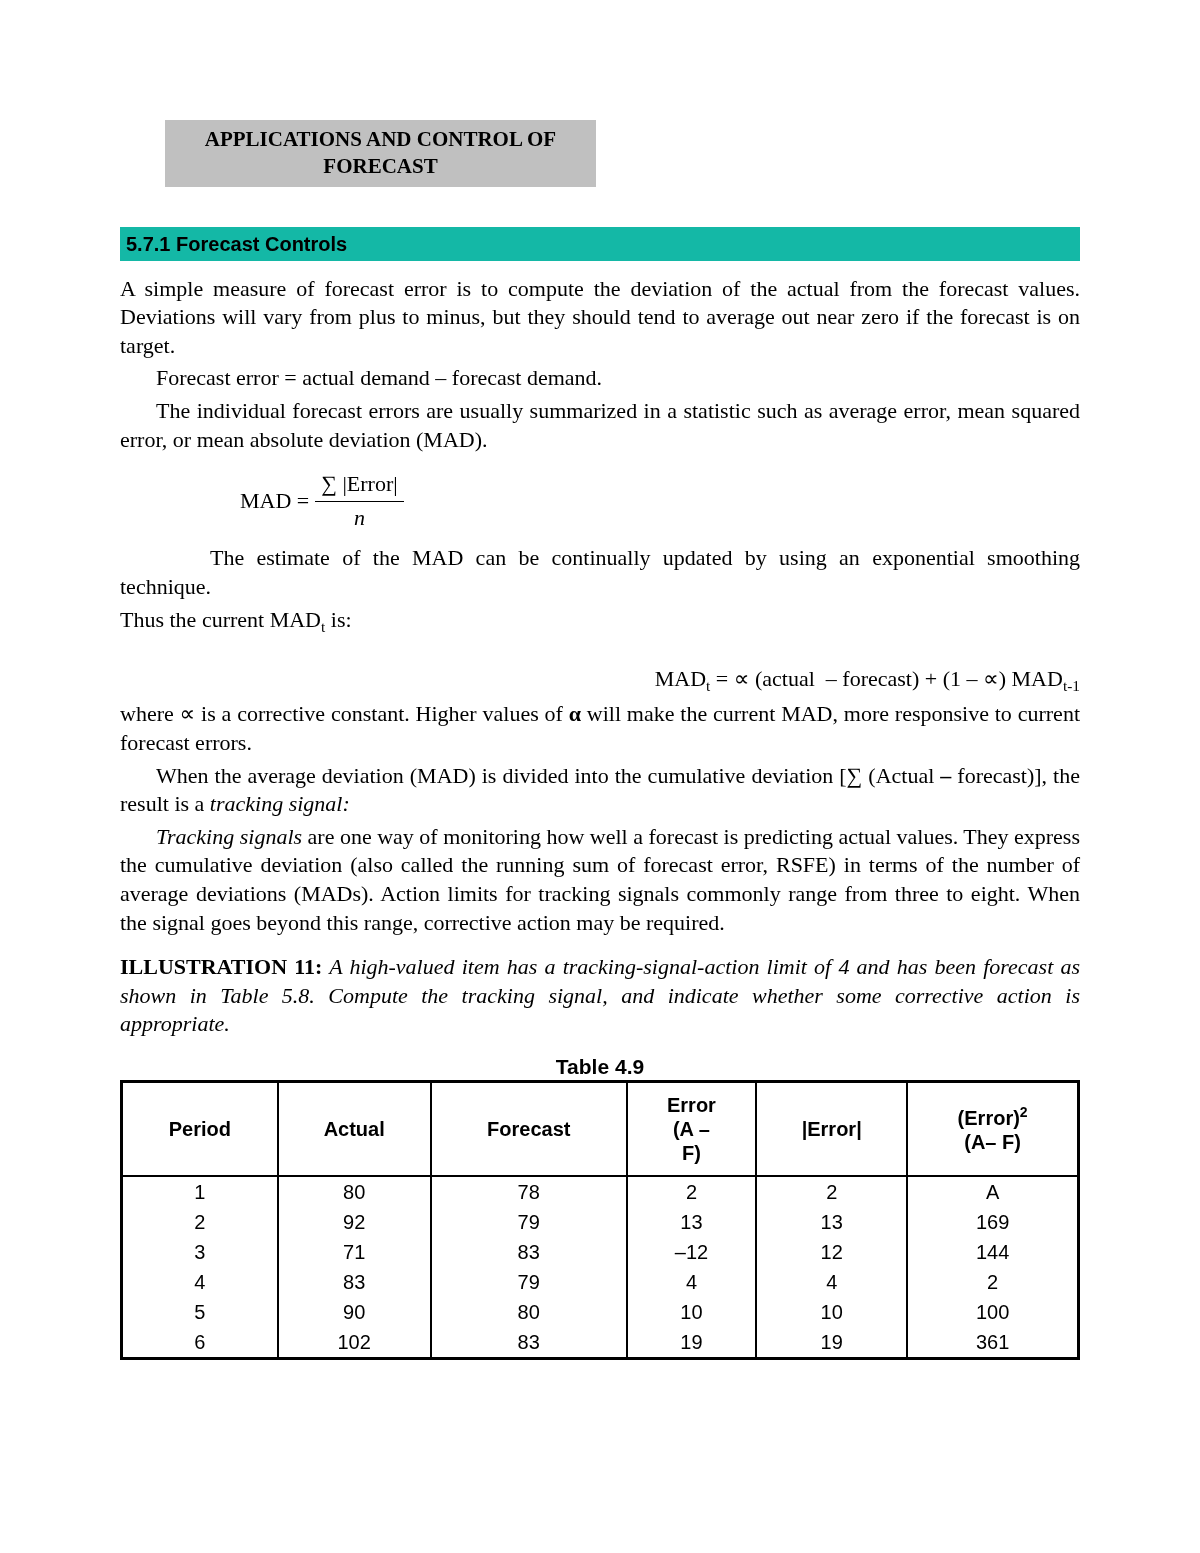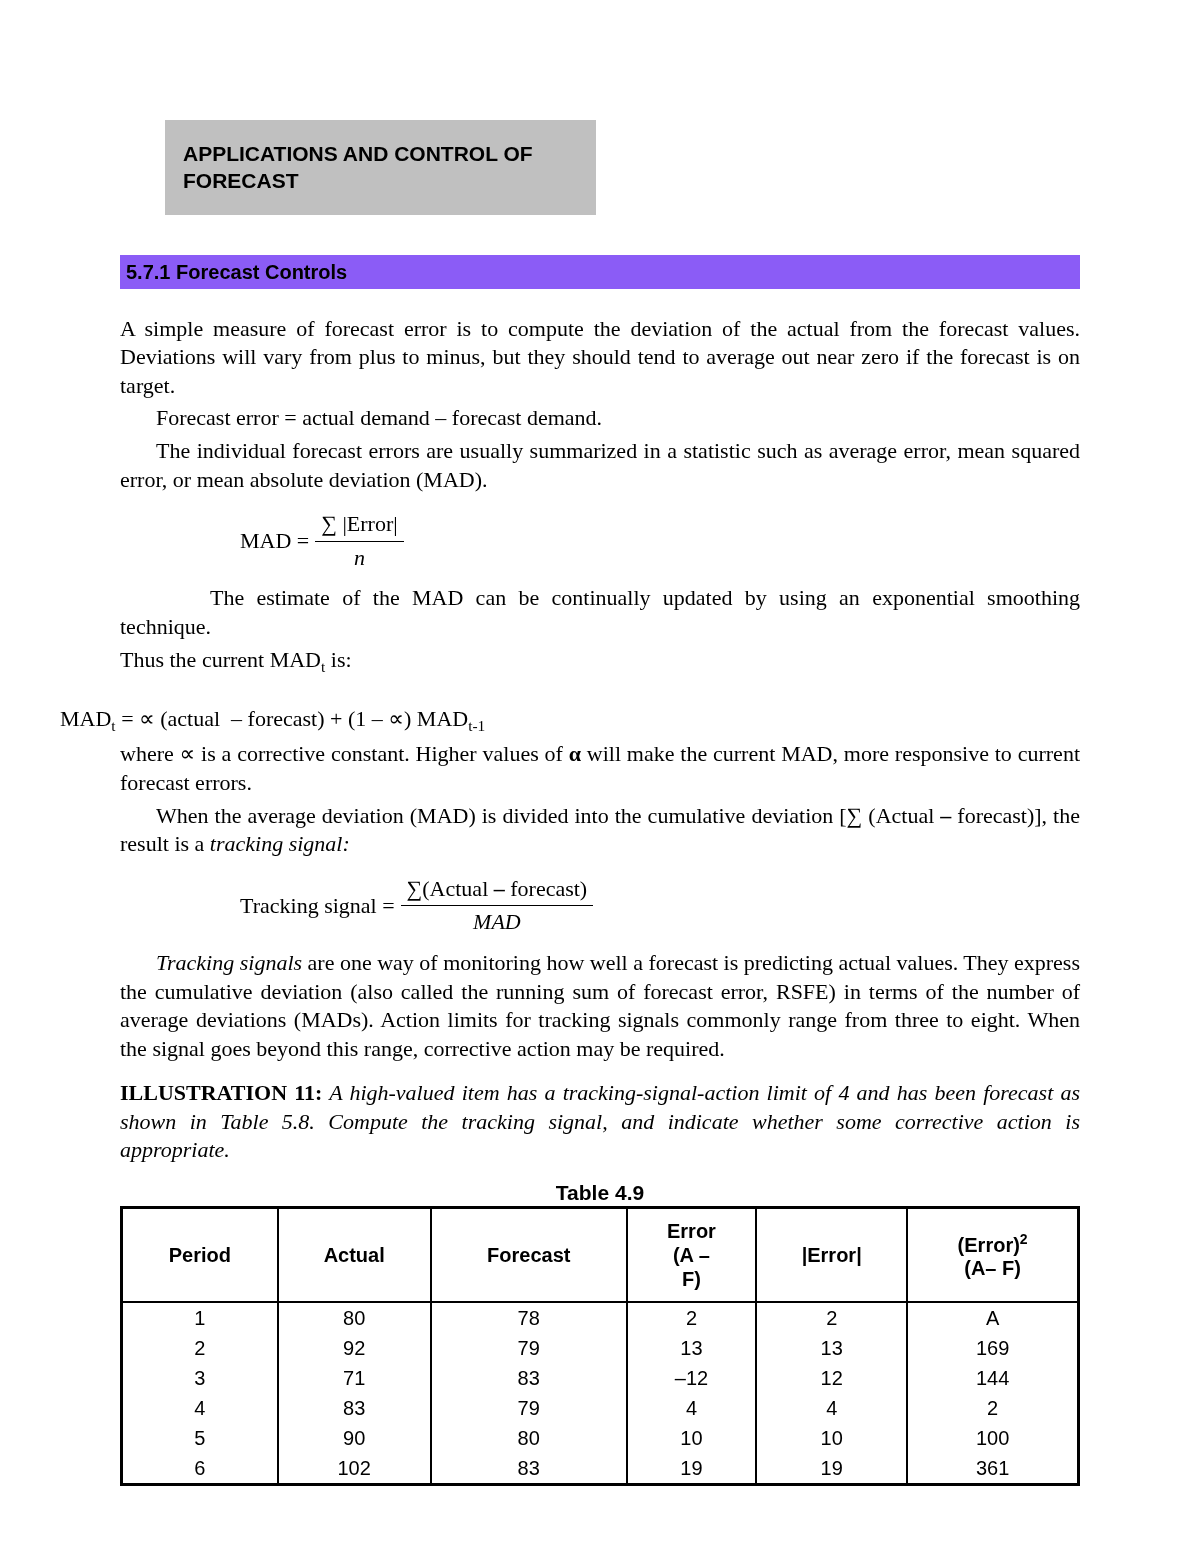--- a/index.html
+++ b/index.html
@@ -11,36 +11,37 @@
   .page {
     width: 1200px;
     margin: 0 auto;
     padding: 120px 120px 120px 120px;
     box-sizing: border-box;
     font-size: 22px;
     line-height: 1.3;
   }
   .banner {
     background: #c0c0c0;
-    font-family: Liberation Sans, sans-serif;
+    font-family: Liberation Serif, serif;
     font-weight: bold;
     font-size: 21px;
-    padding: 20px 18px;
+    padding: 6px 18px;
     margin-left: 45px;
     margin-bottom: 40px;
     display: inline-block;
     width: 395px;
+    text-align: center;
   }
   .subbanner {
-    background: #8b5cf6;
+    background: #14b8a6;
     font-family: Arial, Helvetica, sans-serif;
     font-weight: bold;
     font-size: 20px;
     padding: 4px 6px;
-    margin-bottom: 26px;
+    margin-bottom: 14px;
     width: 100%;
     box-sizing: border-box;
   }
   p { margin: 0 0 4px 0; }
   .justify { text-align: justify; }
   .indent { text-indent: 36px; }
   .eqrow {
     display: flex;
     align-items: center;
     justify-content: center;
@@ -117,41 +118,32 @@
       <span class="den">n</span>
     </span>
   </div>
 
   <p class="justify" style="text-indent:90px;">The estimate of the MAD can be continually updated by using an exponential smoothing technique.</p>
 
   <p>
     <span>Thus the current MAD</span><span class="sub">t</span><span> is:</span>
   </p>
 
-  <p style="text-align:left; margin-left:-60px;margin-top:28px;">
+  <p style="text-align:right; margin-left:-60px;margin-top:28px;">
     MAD<span class="sub">t</span> = ∝ (actual &nbsp;– forecast) + (1 – ∝) MAD<span class="sub">t-1</span>
   </p>
 
   <p class="justify">
     <span>where ∝ is a corrective constant. Higher values of </span><span class="bold">α</span><span> will make the current MAD, more responsive to current forecast errors.</span>
   </p>
 
   <p class="justify indent">
     <span>When the average deviation (MAD) is divided into the cumulative deviation [∑ (Actual </span><span class="bold">–</span><span> forecast)], the result is a </span><span class="italic">tracking signal:</span>
   </p>
 
-  <div class="eqrow left">
-    <span>Tracking signal =</span>
-    <span class="frac">
-      <span class="num">
-        <span>∑(Actual </span><span class="bold">–</span><span>  forecast)</span>
-      </span>
-      <span class="den">MAD</span>
-    </span>
-  </div>
 
   <p class="justify indent">
     <span class="italic">Tracking signals</span><span> are one way of monitoring how well a forecast is predicting actual values. They express the cumulative deviation (also called the running sum of forecast error, RSFE) in terms of the number of average deviations (MADs). Action limits for tracking signals commonly range from three to eight. When the signal goes beyond this range, corrective action may be required.</span>
   </p>
 
   <p class="justify" style="margin-top:16px;">
     <span class="bold">ILLUSTRATION 11:</span><span class="italic"> A high-valued item has a tracking-signal-action limit of 4 and has been forecast as shown in Table 5.8. Compute the tracking signal, and indicate whether some corrective action is appropriate.</span>
   </p>
 
   <div class="tbl-title">Table 4.9</div>

